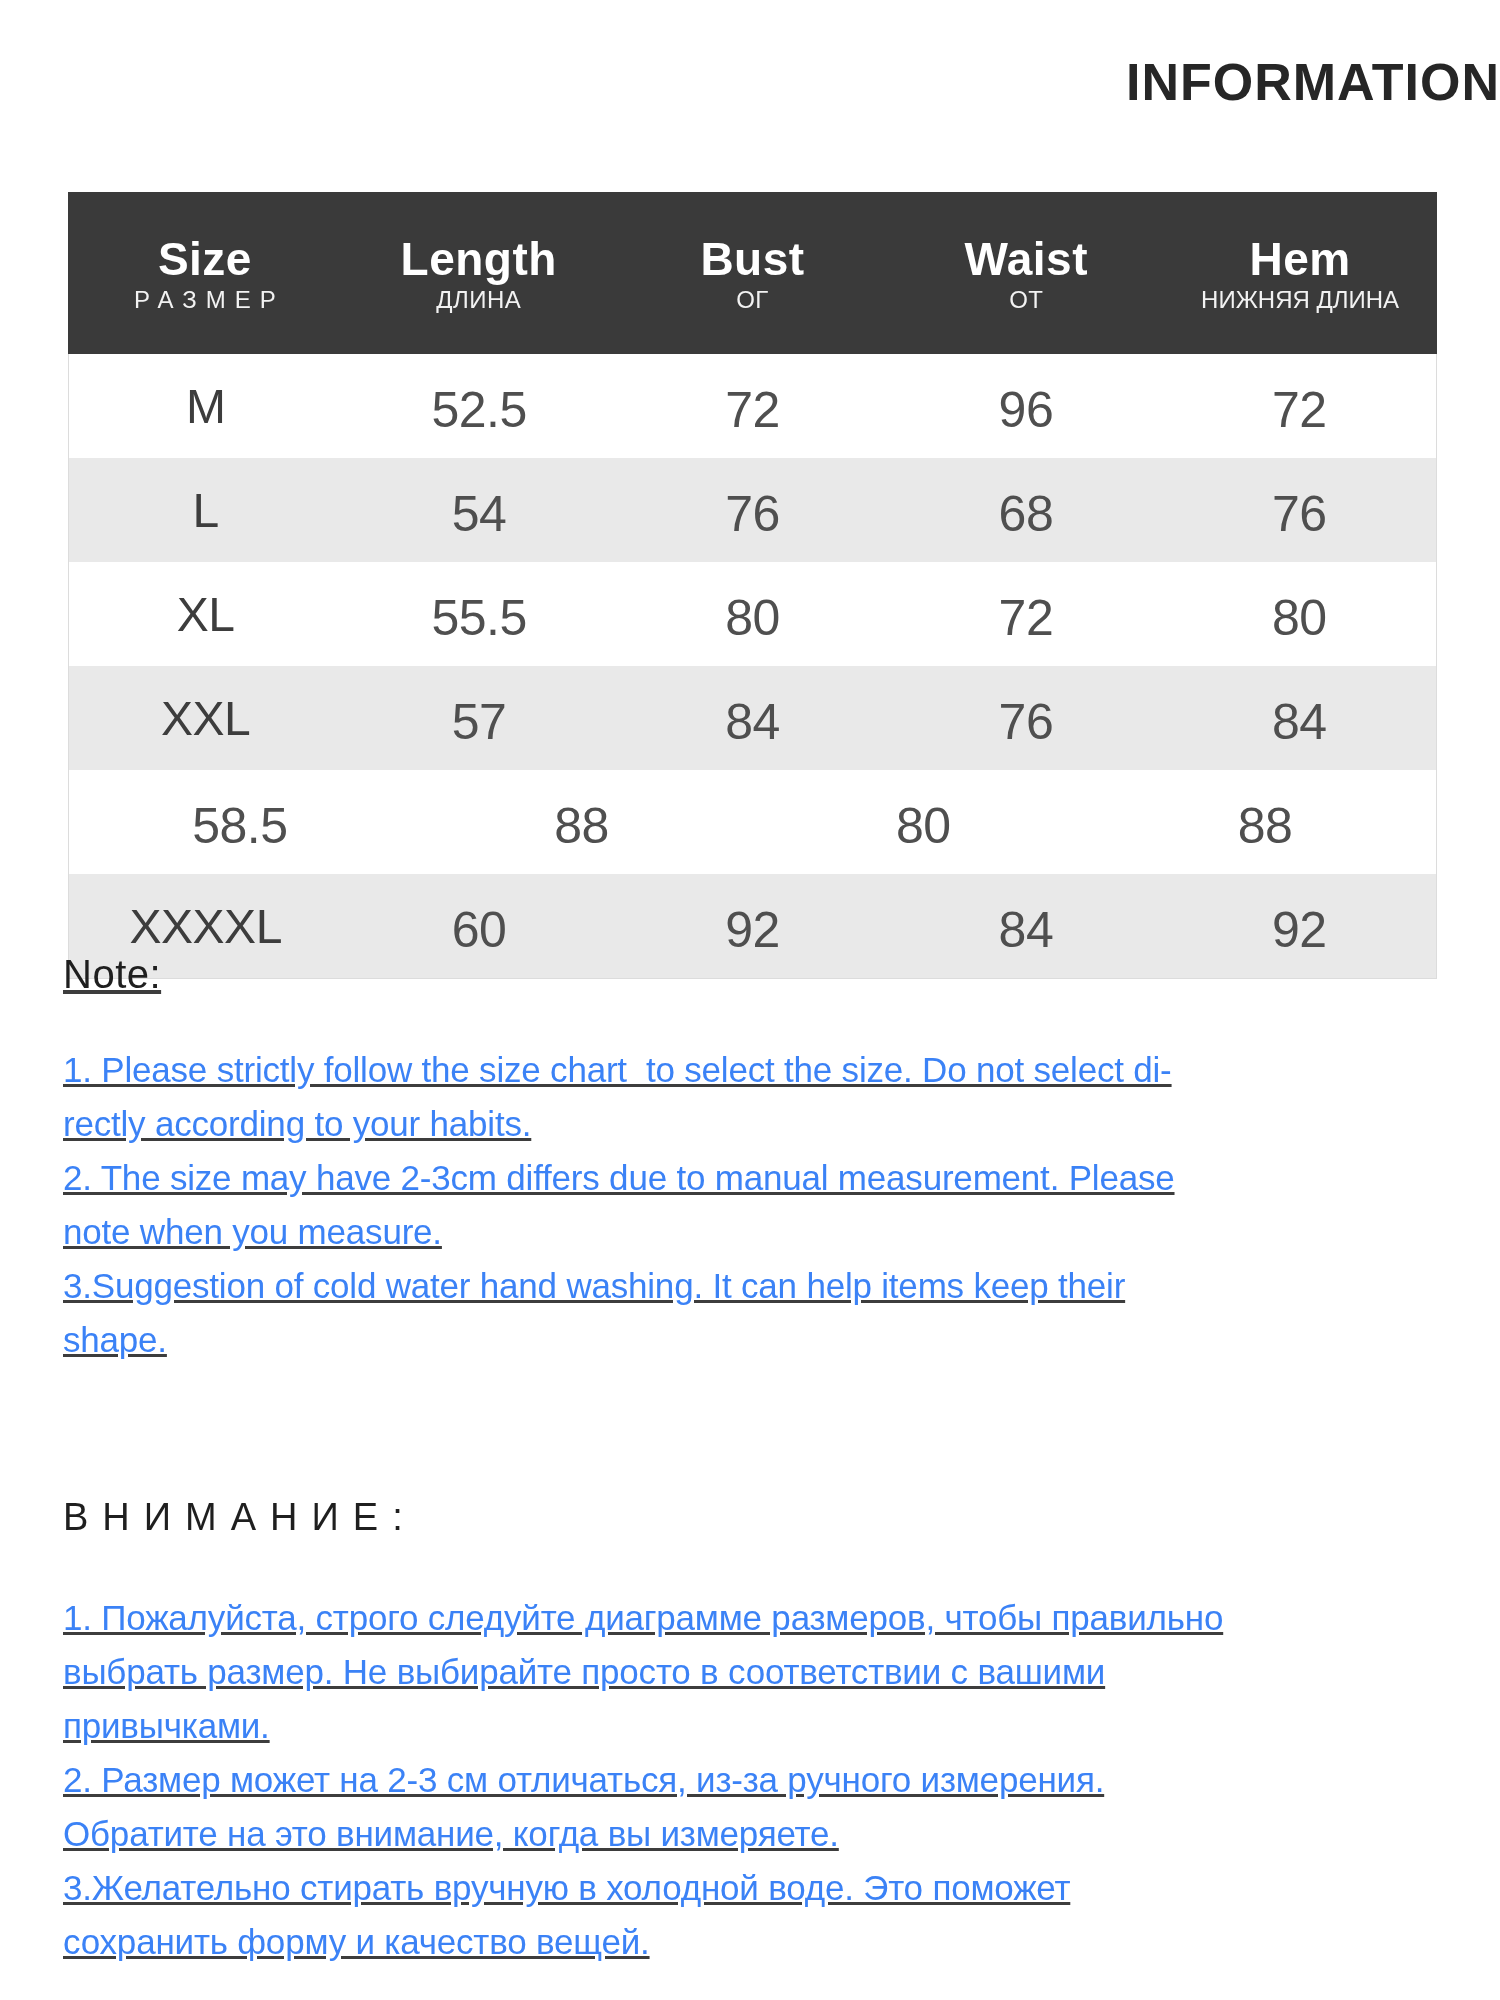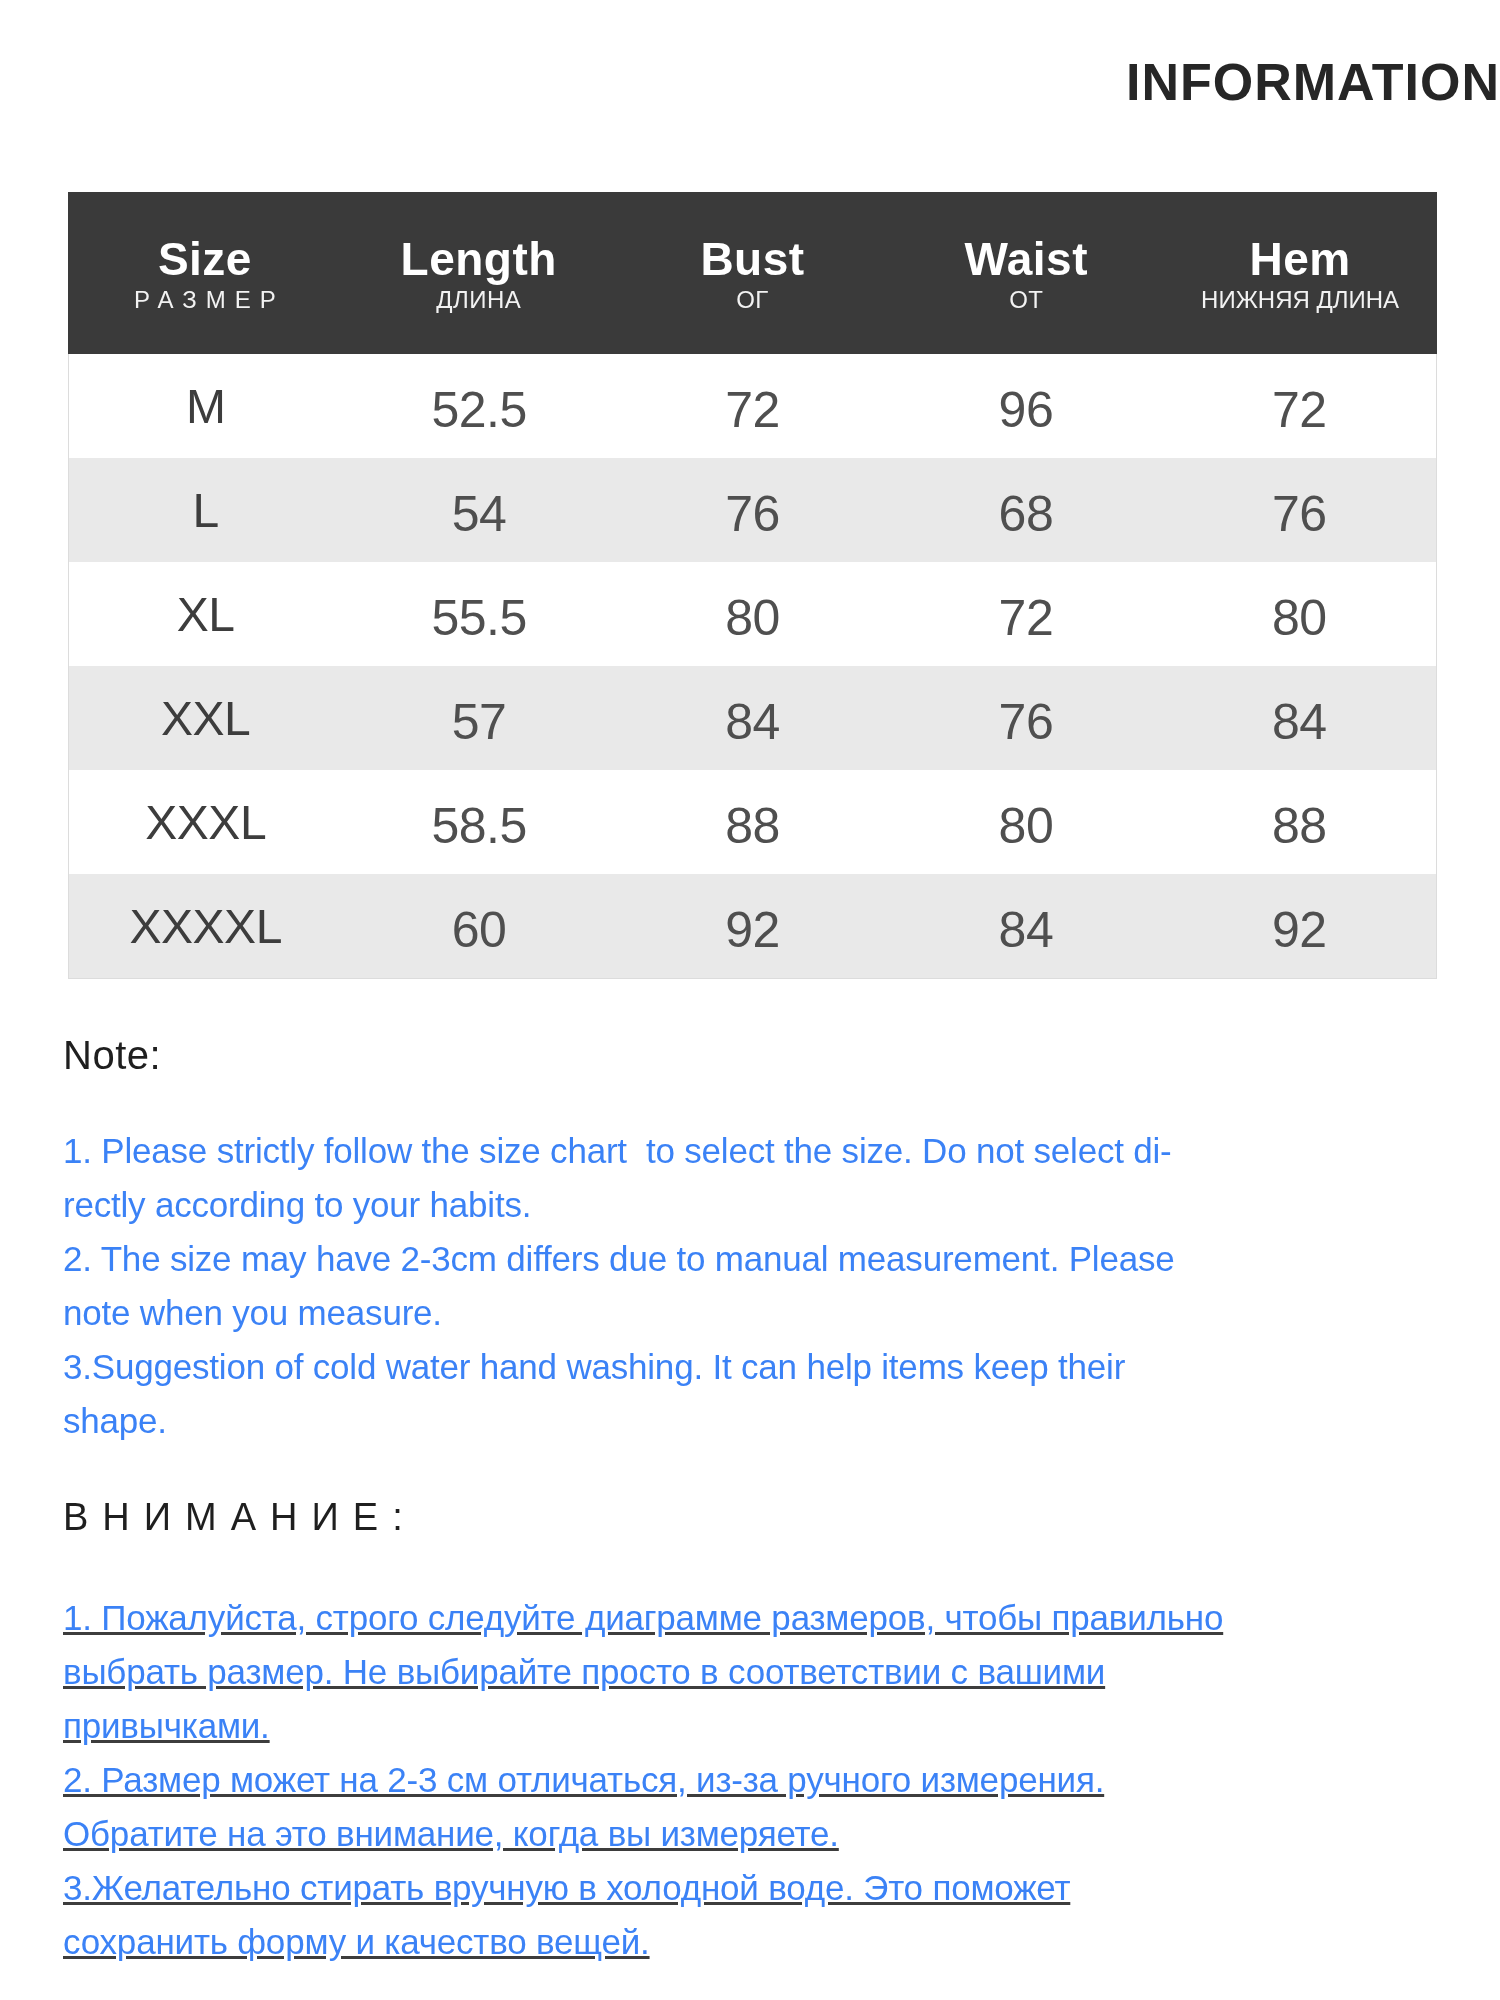--- a/index.html
+++ b/index.html
@@ -33,21 +33,21 @@
   .tr { display:flex; height:104px; align-items:center; background:#ffffff; }
   .tr.alt { background:#e9e9e9; }
   .td {
     flex:1; text-align:center; font-size:50px; font-weight:300;
     color:#4f4f4f; letter-spacing:-0.5px;
   }
   .td.size-label { color:#3d3d3d; font-size:48px; }
   .td.num { position:relative; top:4px; }
 
   
-  .notes-en { position:absolute; left:63px; top:1033px; width:1380px; }
+  .notes-en { position:absolute; left:63px; top:952px; width:1380px;text-decoration:underline; }
   .notes-ru { position:absolute; left:63px; top:1496px; width:1380px; }
   .notes-heading {
     font-size:40px; font-weight:normal; color:#1f1f1f; letter-spacing:0.5px;
   }
   .notes-heading.ru { font-size:38px; letter-spacing:14px; }
   .notes-body { margin-top:46px; }
   .notes-ru .notes-body { margin-top:52px;text-decoration:underline; }
   .note-line {
     font-size:35px; line-height:54px; color:#3b82f6;
     letter-spacing:-0.2px; white-space:pre;
@@ -105,21 +105,20 @@
       <div class="td num">80</div>
     </div>
     <div class="tr alt">
       <div class="td size-label">XXL</div>
       <div class="td num">57</div>
       <div class="td num">84</div>
       <div class="td num">76</div>
       <div class="td num">84</div>
     </div>
     <div class="tr">
-      <div class="td size-label">XXXL</div>
       <div class="td num">58.5</div>
       <div class="td num">88</div>
       <div class="td num">80</div>
       <div class="td num">88</div>
     </div>
     <div class="tr alt">
       <div class="td size-label">XXXXL</div>
       <div class="td num">60</div>
       <div class="td num">92</div>
       <div class="td num">84</div>

